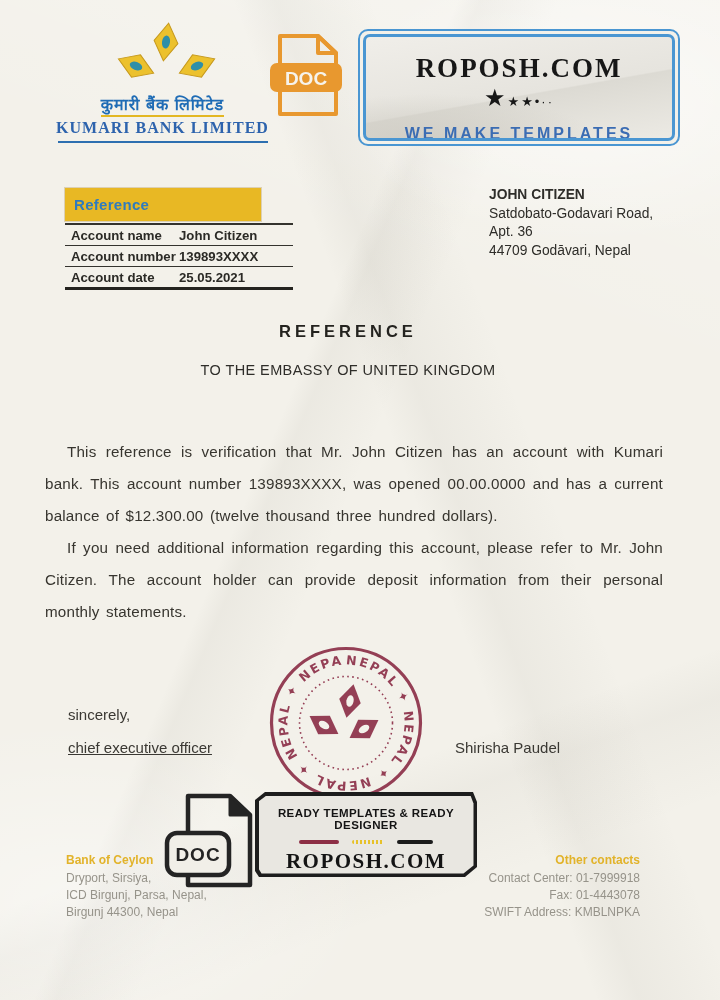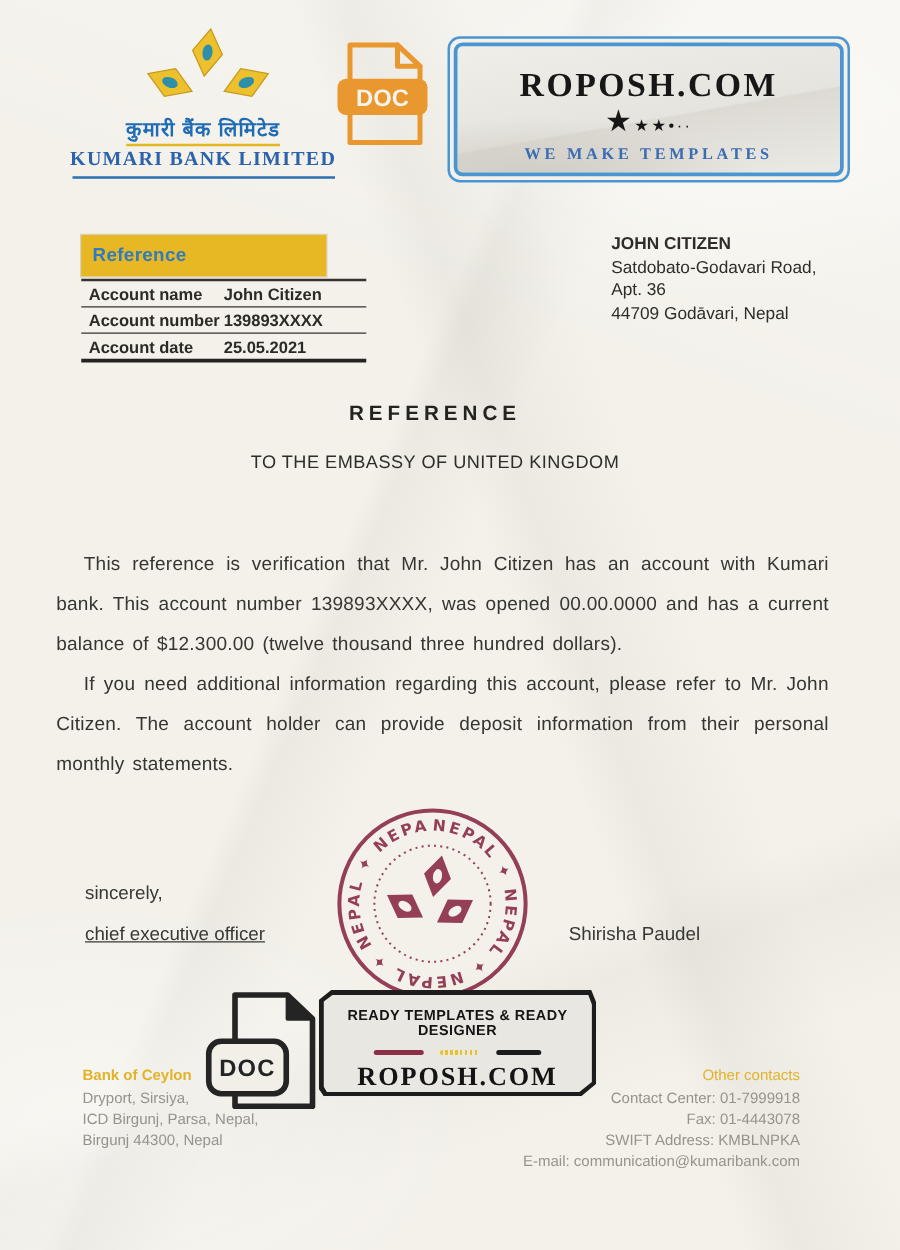--- a/index.html
+++ b/index.html
@@ -27,21 +27,21 @@
   
   .banner-top{position:absolute;left:358px;top:29px;width:322px;height:117px;border:2px solid #4a96d2;border-radius:10px;padding:3px;box-sizing:border-box;background:#f3f1ea;}
   .banner-top-inner{position:relative;width:100%;height:100%;border:3px solid #4a96d2;border-radius:7px;box-sizing:border-box;overflow:hidden;
     background:
       radial-gradient(ellipse 300px 90px at 20% 110%, rgba(200,197,188,.8), rgba(200,197,188,0) 60%),
       linear-gradient(170deg, #f0eee9 0%, #e6e4de 55%, #dcdad3 56%, #eceae4 100%);
     text-align:center;}
   .banner-top-title{font-family:"Liberation Serif", serif;font-weight:bold;font-size:27px;letter-spacing:2px;color:#171717;margin-top:16px;}
   .banner-top-stars{font-size:13px;color:#171717;line-height:1;margin-top:2px;letter-spacing:2px;}
   .banner-top-stars::first-letter{font-size:24px;}
-  .banner-top-tagline{font-size:13px;font-weight:bold;letter-spacing:3px;color:#3b6cb3;margin-top:5px;font-family:Liberation Serif, serif;}
+  .banner-top-tagline{font-size:16px;font-weight:bold;letter-spacing:3px;color:#3b6cb3;margin-top:15px;}
   
   .ref-table{position:absolute;left:65px;top:188px;width:228px;}
   .ref-head{width:196px;height:33px;background:#e8b824;display:flex;align-items:center;box-shadow:0 0 0 1px rgba(150,110,20,.25);}
   .ref-head span{font-size:15px;font-weight:bold;color:#2f7bbe;padding-left:9px;letter-spacing:.3px;}
   .ref-rows{margin-top:2px;border-top:2px solid #34332e;}
   .ref-row{display:flex;height:20px;align-items:center;border-bottom:1.5px solid #34332e;font-size:13.2px;font-weight:bold;color:#2b2a26;}
   .ref-row:last-child{border-bottom:3px solid #24231f;}
   .ref-row .lbl{width:108px;padding-left:6px;}
   .ref-row .val{flex:1;}
   
@@ -68,21 +68,21 @@
   .banner-bottom-line1{font-size:11.5px;font-weight:bold;letter-spacing:.4px;color:#141414;margin-top:11px;}
   .banner-bars{display:flex;justify-content:center;gap:13px;margin-top:9px;align-items:center;}
   .bar{height:4.5px;border-radius:2px;}
   .bar-maroon{width:40px;background:#8d2f45;}
   .bar-yellow{width:32px;background:repeating-linear-gradient(90deg,#e7c22a 0 2px,transparent 2px 4px);}
   .bar-black{width:36px;background:#1c1c1c;}
   .banner-bottom-line2{font-family:"Liberation Serif", serif;font-size:21px;font-weight:bold;letter-spacing:1.5px;color:#141414;margin-top:5px;}
   .footer-left{position:absolute;left:66px;top:852px;font-size:12px;line-height:17px;color:#96938a;}
   .footer-left .ft-title{color:#e2b32a;font-weight:bold;margin-bottom:1px;}
   .footer-right{position:absolute;right:80px;top:852px;text-align:right;font-size:12px;line-height:17px;color:#96938a;}
-  .footer-right .ft-title{color:#e2b32a;font-weight:normal;margin-bottom:1px;}
+  .footer-right .ft-title{color:#e2b32a;font-weight:bold;margin-bottom:1px;}
 </style>
 </head>
 <body>
 
 <div class="page">
 
   <div class="logo">
     <svg class="logo-diamonds" width="120" height="78" viewBox="0 0 120 78">
       <g fill="#ecc12d" stroke="#c79a1e" stroke-width="1">
         <g transform="translate(63,24) rotate(8)">
@@ -207,16 +207,15 @@
     <div>Dryport, Sirsiya,</div>
     <div>ICD Birgunj, Parsa, Nepal,</div>
     <div>Birgunj 44300, Nepal</div>
   </div>
 
   <div class="footer-right">
     <div class="ft-title">Other contacts</div>
     <div>Contact Center: 01-7999918</div>
     <div>Fax: 01-4443078</div>
     <div>SWIFT Address: KMBLNPKA</div>
-    <div>E-mail: communication@kumaribank.com</div>
   </div>
 
 </div>
 
 </body></html>

